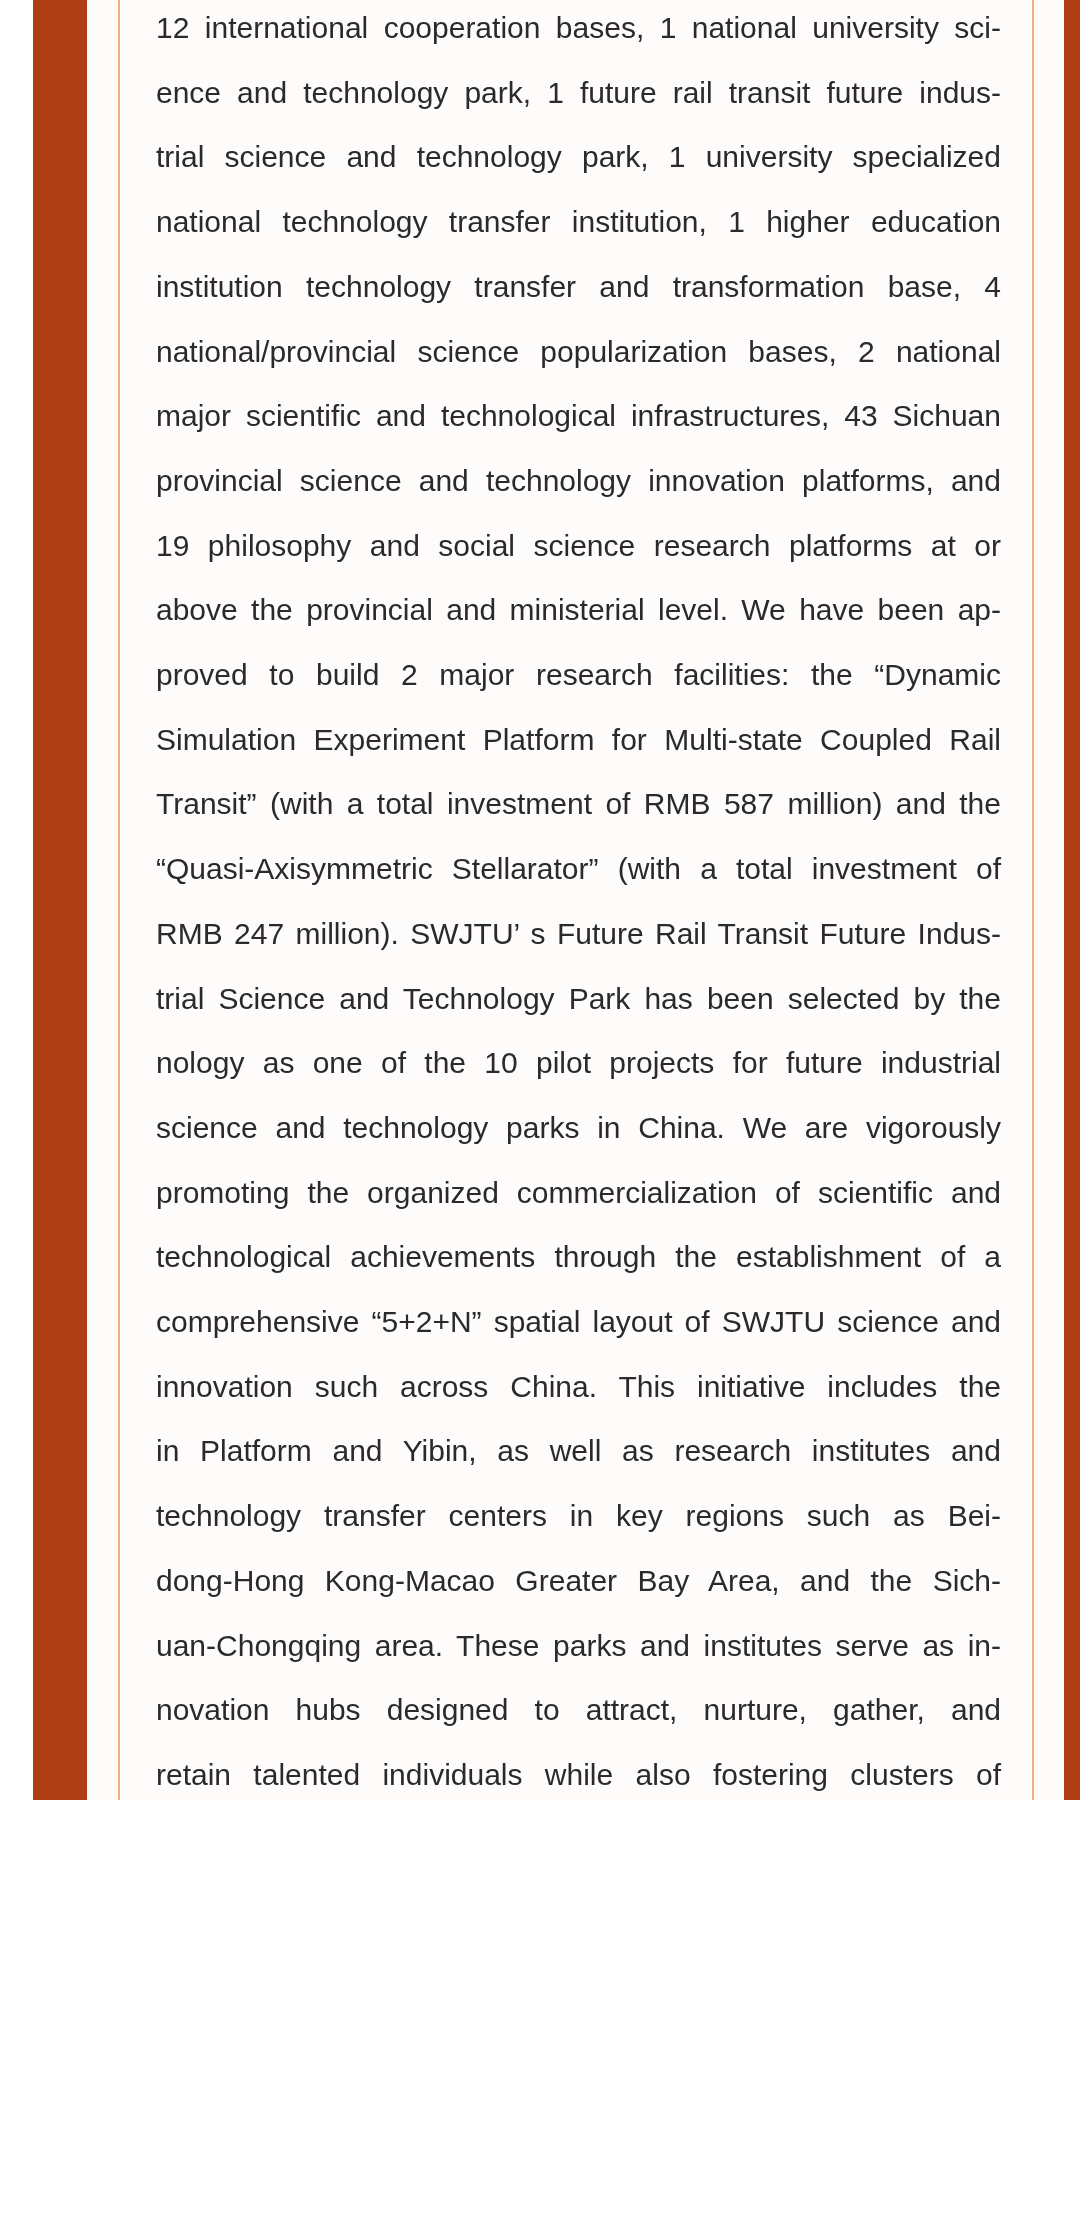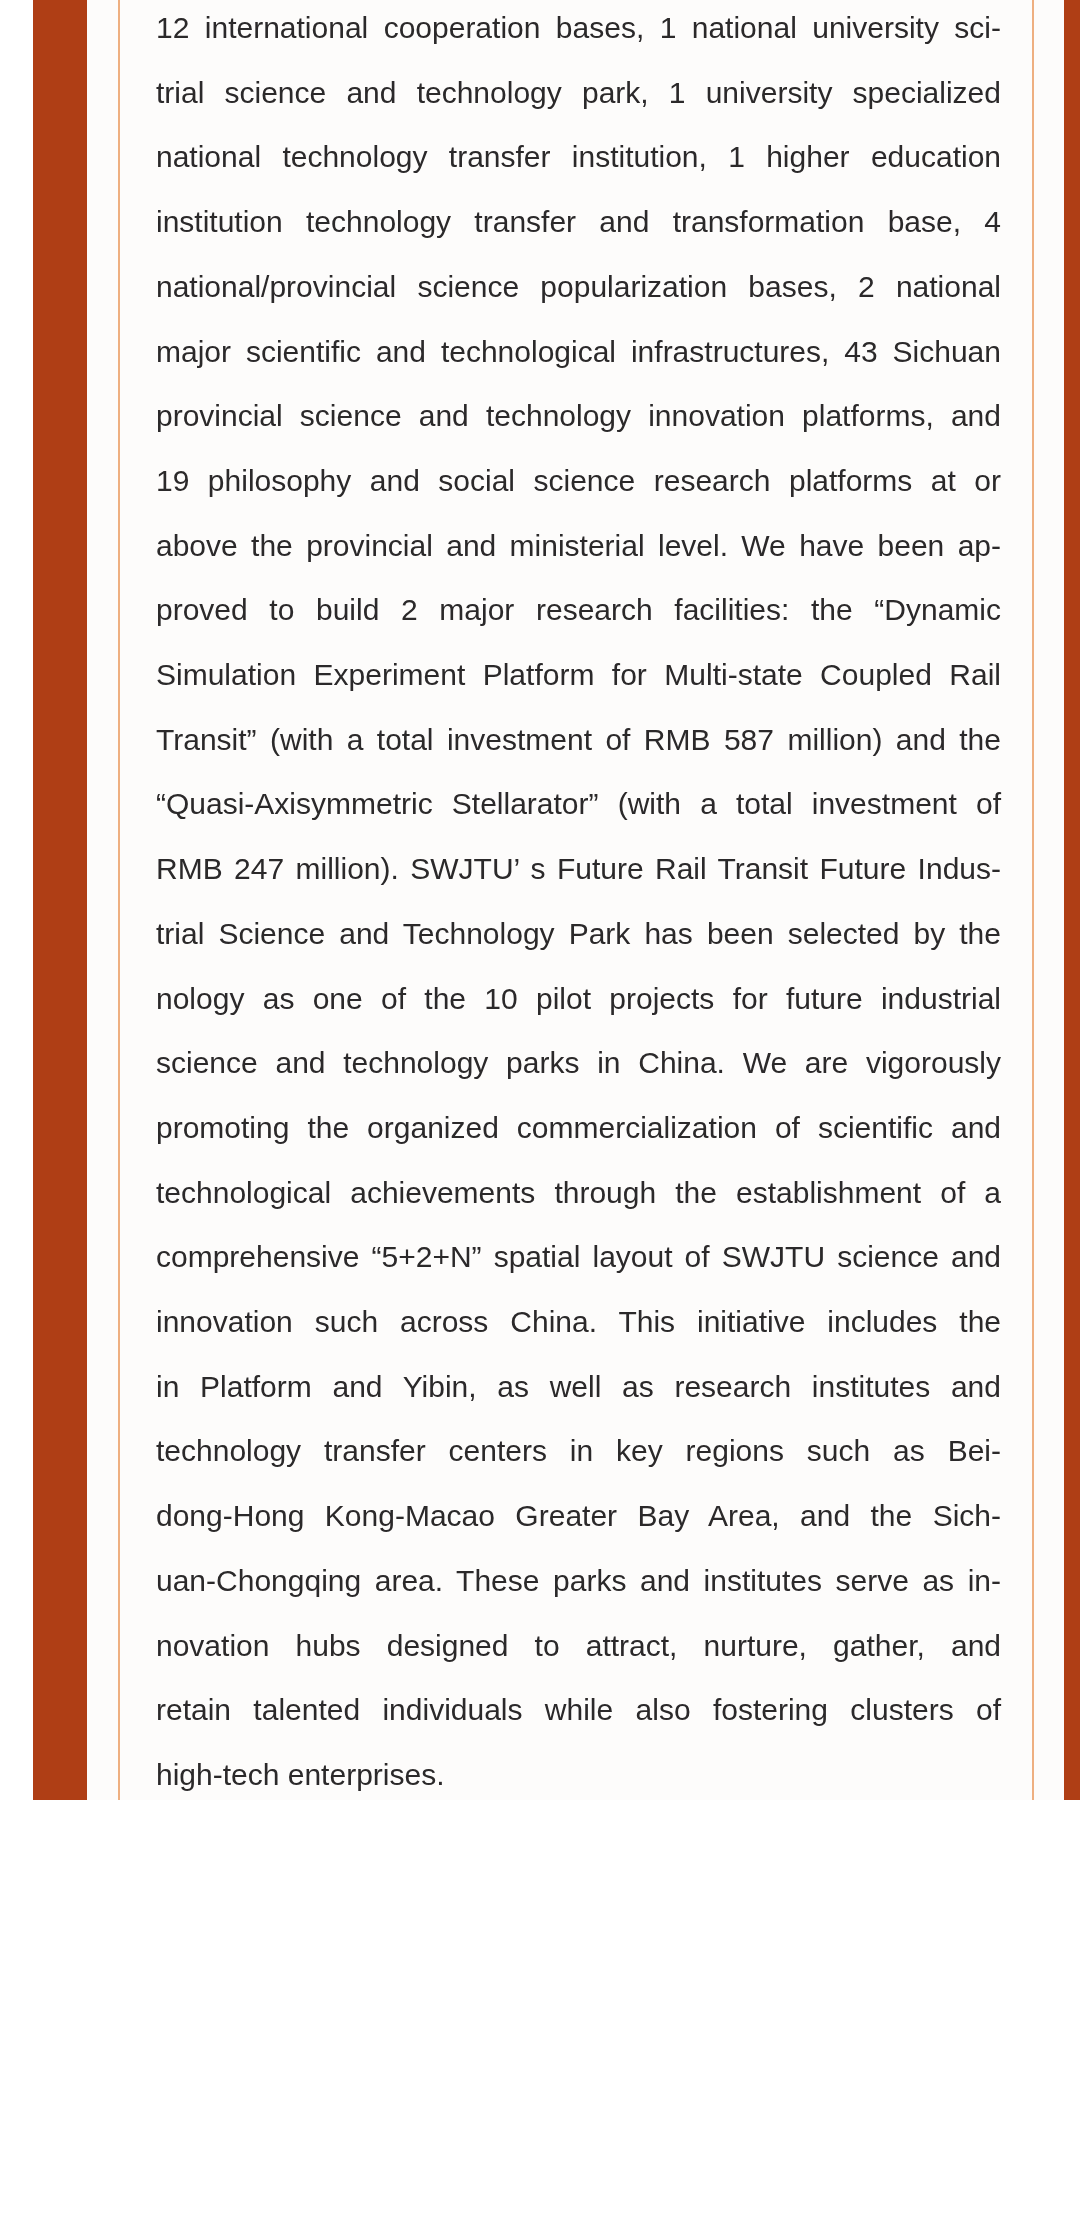--- a/index.html
+++ b/index.html
@@ -61,20 +61,21 @@
 <div class="canvas">
   <div class="band band-left"></div>
   <div class="band band-right"></div>
   <div class="band band-bottom"></div>
   <div class="bump bump-left"></div>
   <div class="bump bump-right"></div>
   <div class="inner-border"></div>
 
   <div class="textblock">
     <div class="line">12 international cooperation bases, 1 national university sci-</div>
+    <div class="line">ence and technology park, 1 future rail transit future indus-</div>
     <div class="line">trial science and technology park, 1 university specialized</div>
     <div class="line">national technology transfer institution, 1 higher education</div>
     <div class="line">institution technology transfer and transformation base, 4</div>
     <div class="line">national/provincial science popularization bases, 2 national</div>
     <div class="line">major scientific and technological infrastructures, 43 Sichuan</div>
     <div class="line">provincial science and technology innovation platforms, and</div>
     <div class="line">19 philosophy and social science research platforms at or</div>
     <div class="line">above the provincial and ministerial level. We have been ap-</div>
     <div class="line">proved to build 2 major research facilities: the “Dynamic</div>
     <div class="line">Simulation Experiment Platform for Multi-state Coupled Rail</div>

